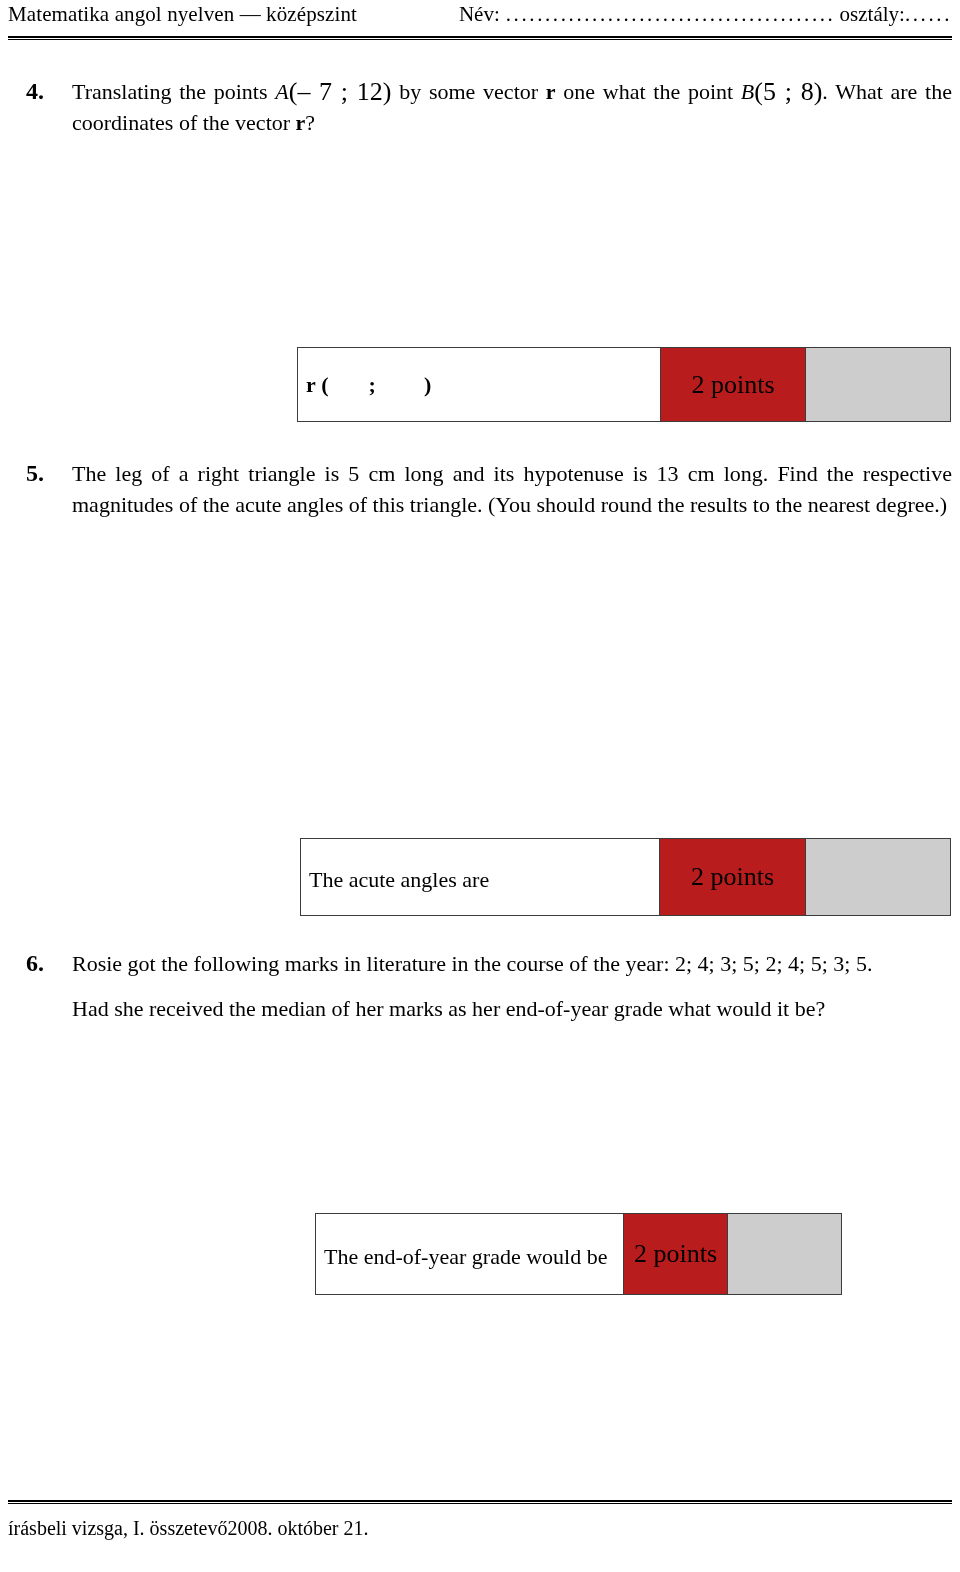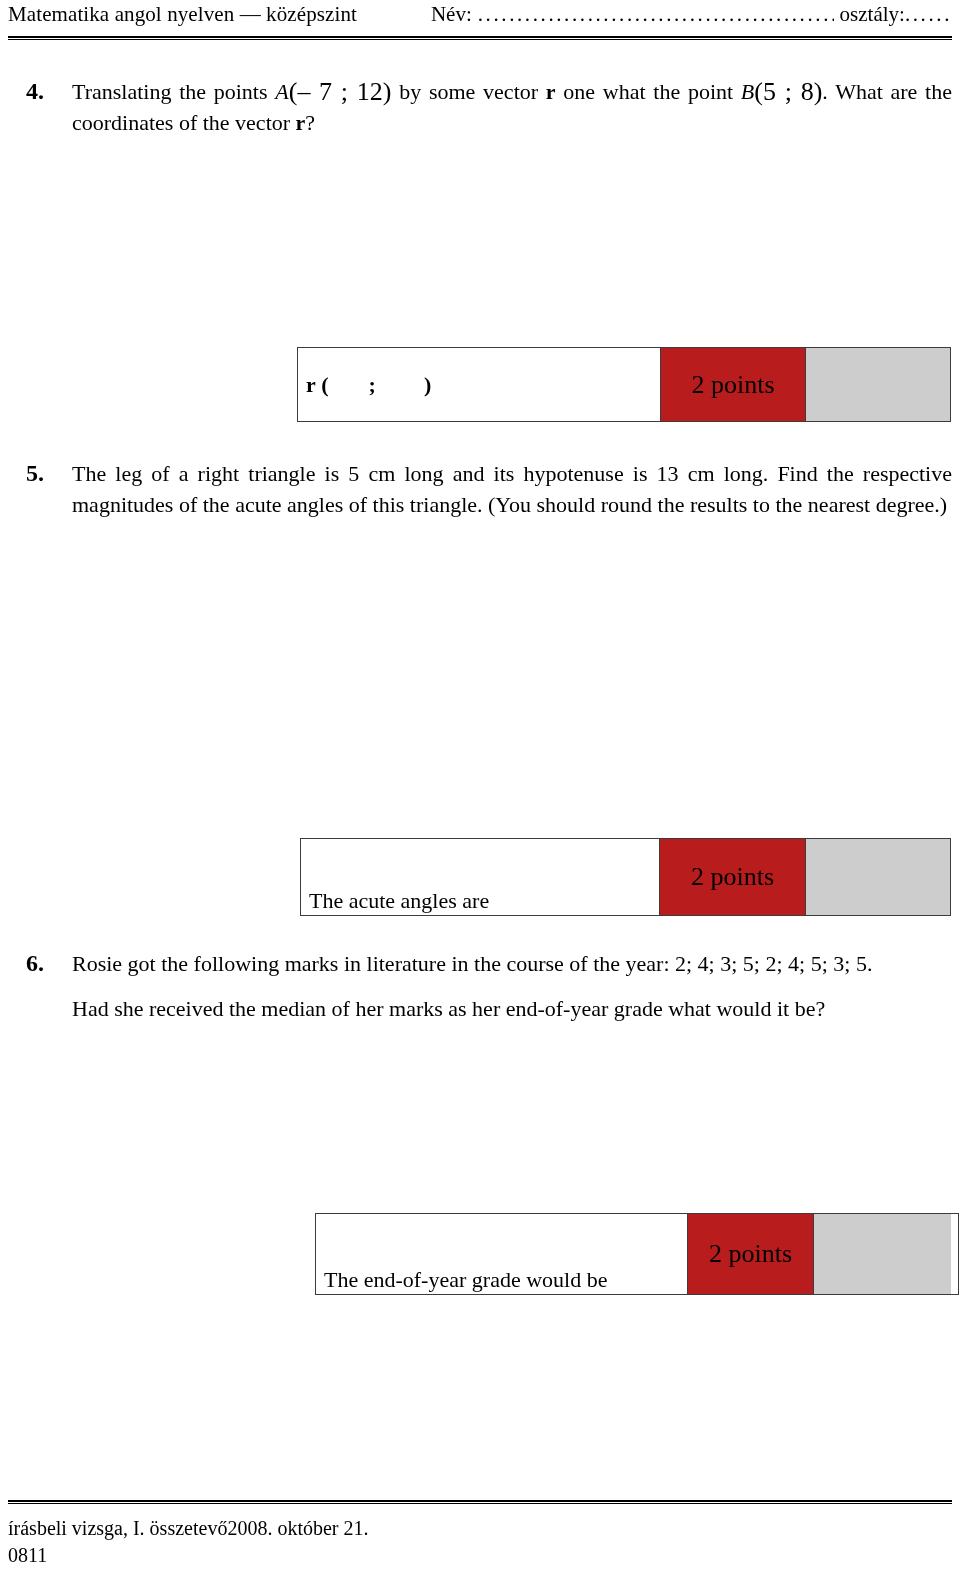--- a/index.html
+++ b/index.html
@@ -25,21 +25,21 @@
     height: 30px;
     display: flex;
     align-items: flex-start;
     font-size: 21px;
     white-space: nowrap;
   }
   .header-subject {
     letter-spacing: 0.1px;
   }
   .header-nameblock {
-    margin-left: 74px;
+    margin-left: 102px;
     display: flex;
     align-items: baseline;
     flex: 1 1 auto;
     min-width: 0;
   }
   .header-name-label { flex: 0 0 auto; }
   .header-dots {
     flex: 1 1 auto;
     overflow: hidden;
     letter-spacing: 2.6px;
@@ -107,21 +107,21 @@
     box-sizing: border-box;
     background: #ffffff;
   }
   .cell-answer {
     box-sizing: border-box;
     background: #ffffff;
     padding: 6px 0 0 8px;
     font-size: 22px;
     line-height: 28px;
     display: flex;
-    align-items: flex-end;
+    align-items: center;
   }
   .cell-points {
     box-sizing: border-box;
     background: #b91c1c;
     border-left: 1px solid #3c3c3c;
     font-size: 26px;
     display: flex;
     align-items: center;
     justify-content: center;
   }
@@ -157,21 +157,21 @@
     height: 78px;
   }
   #answer-box-5 .cell-answer { width: 358px; }
   #answer-box-5 .cell-points { width: 146px; }
   #answer-box-5 .cell-score  { width: 145px; }
 
   
   #answer-box-6 {
     left: 315px;
     top: 1213px;
-    width: 644px;
+    width: 527px;
     height: 82px;
   }
   #answer-box-6 .cell-answer { width: 371px; }
   #answer-box-6 .cell-points { width: 126px; }
   #answer-box-6 .cell-score  { width: 138px; }
 
   
   .rule-bottom {
     position: absolute;
     left: 8px;
@@ -257,14 +257,13 @@
   <div class="cell-points">2 points</div>
   <div class="cell-score"></div>
 </div>
 
 <div class="rule-bottom"></div>
 <div class="page-footer">
   <div class="footer-row">
     <span class="footer-left">írásbeli vizsga, I. összetevő</span>
     <span class="footer-right">2008. október 21.</span>
   </div>
-  <span class="footer-code">0811</span>
 </div>
 
 </body></html>

